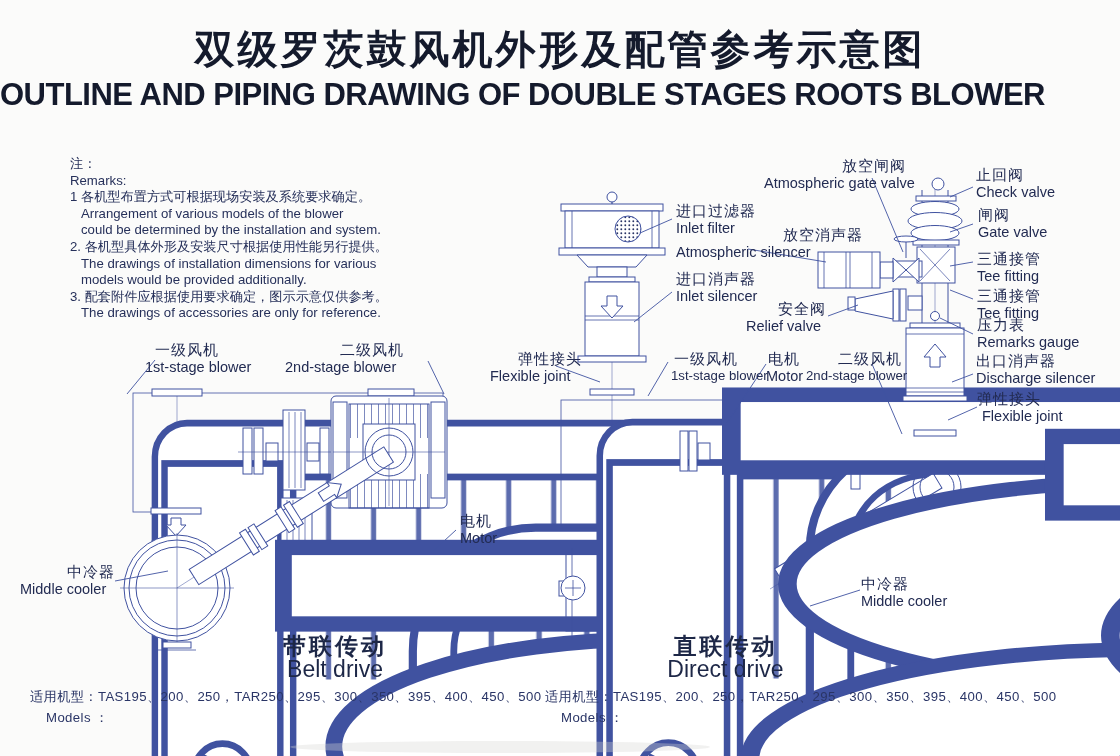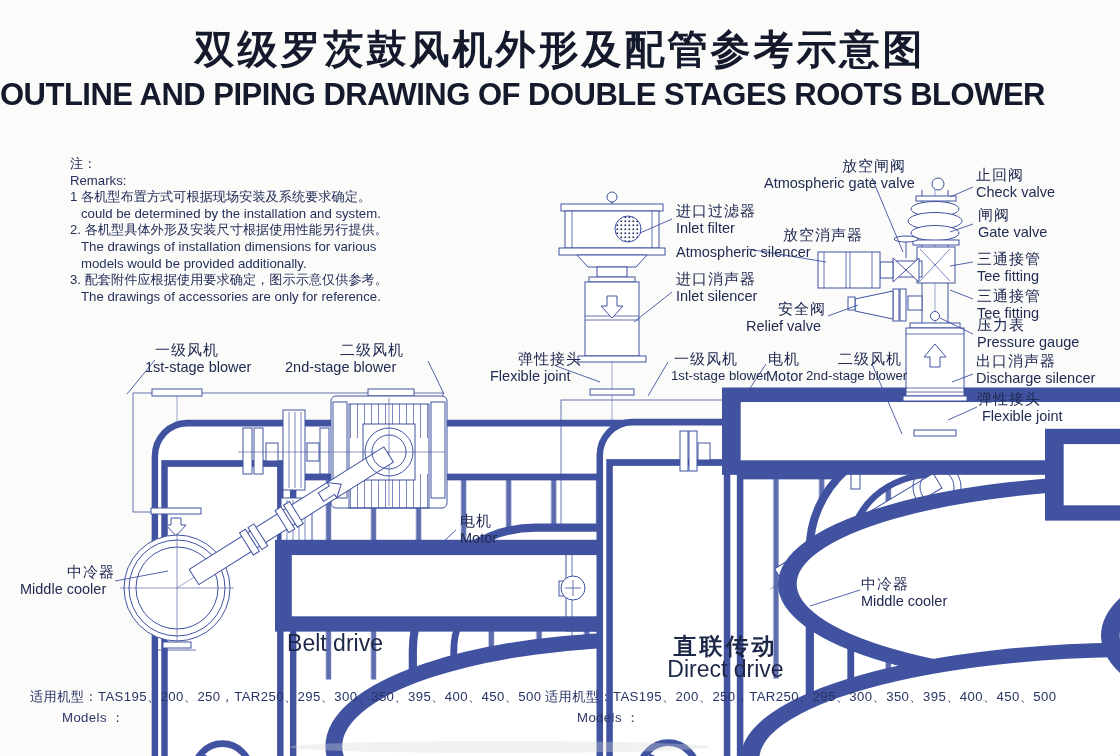--- a/index.html
+++ b/index.html
@@ -16,21 +16,21 @@
     color:#26305a; white-space:nowrap; }
   .remarks .en { padding-left:11px; }
   .lb { position:absolute; color:#222b52; white-space:nowrap; }
   .lb .zh { font-size:15px; line-height:17px; letter-spacing:1px; }
   .lb .en { font-size:14.5px; line-height:18px; }
   .lb.small .en { font-size:13.2px; }
   .caption { position:absolute; text-align:center; color:#1d2747; }
   .caption .zh { font-size:23px; font-weight:bold; letter-spacing:3px; line-height:26px; }
   .caption .en { font-size:23px; line-height:21px; }
   .models { position:absolute; font-size:13.2px; color:#2a3566; letter-spacing:0.4px; white-space:nowrap; }
-  .models .m2 { margin-left:32px; margin-top:3px; }
+  .models .m2 { margin-left:16px; margin-top:3px; }
 </style>
 </head>
 <body>
 
 <svg width="1120" height="756" viewBox="0 0 1120 756" stroke="#4052a0" fill="none" stroke-width="1">
   <defs>
     <pattern id="fins" width="7" height="8" patternUnits="userSpaceOnUse">
       <path d="M0.5,0 V8" stroke="#4052a0" stroke-width="0.8" opacity="0.85"></path>
     </pattern>
     <pattern id="dots" width="4" height="4" patternUnits="userSpaceOnUse">
@@ -288,20 +288,21 @@
   <ellipse cx="500" cy="747" rx="210" ry="6" fill="#d8d8d4" opacity="0.35" stroke="none"></ellipse>
 </svg>
 
 <div class="title-zh">双级罗茨鼓风机外形及配管参考示意图</div>
 <div class="title-en">OUTLINE AND PIPING DRAWING OF DOUBLE STAGES ROOTS BLOWER</div>
 
 <div class="remarks">
   <div>注：</div>
   <div>Remarks:</div>
   <div>1  各机型布置方式可根据现场安装及系统要求确定。</div>
+  <div class="en">Arrangement of various models of the blower</div>
   <div class="en">could be determined by the installation and system.</div>
   <div>2. 各机型具体外形及安装尺寸根据使用性能另行提供。</div>
   <div class="en">The drawings of installation dimensions for various</div>
   <div class="en">models would be provided additionally.</div>
   <div>3. 配套附件应根据使用要求确定，图示示意仅供参考。</div>
   <div class="en">The drawings of accessories are only for reference.</div>
 </div>
 
 <div class="lb" style="left:145px;top:341px">
   <div class="zh" style="margin-left:10px">一级风机</div>
@@ -313,20 +314,21 @@
 </div>
 <div class="lb" style="left:20px;top:563px">
   <div class="zh" style="margin-left:47px">中冷器</div>
   <div class="en">Middle cooler</div>
 </div>
 <div class="lb" style="left:460px;top:512px">
   <div class="zh">电机</div>
   <div class="en">Motor</div>
 </div>
 <div class="caption" style="left:265px;top:633px;width:140px">
+  <div class="zh">带联传动</div>
   <div class="en">Belt drive</div>
 </div>
 <div class="models" style="left:30px;top:688px">
   <span>适用机型：</span><span>TAS195、200、250，TAR250、295、300、350、395、400、450、500</span>
   <div class="m2">Models ：</div>
 </div>
 
 <div class="lb" style="left:764px;top:157px">
   <div class="zh" style="margin-left:78px">放空闸阀</div>
   <div class="en">Atmospheric gate valve</div>
@@ -342,21 +344,21 @@
 <div class="lb" style="left:977px;top:250px">
   <div class="zh">三通接管</div>
   <div class="en">Tee fitting</div>
 </div>
 <div class="lb" style="left:977px;top:287px">
   <div class="zh">三通接管</div>
   <div class="en">Tee fitting</div>
 </div>
 <div class="lb" style="left:977px;top:316px">
   <div class="zh">压力表</div>
-  <div class="en">Pressure gauge</div>
+  <div class="en">Remarks gauge</div>
 </div>
 <div class="lb" style="left:976px;top:352px">
   <div class="zh">出口消声器</div>
   <div class="en">Discharge silencer</div>
 </div>
 <div class="lb" style="left:977px;top:390px">
   <div class="zh">弹性接头</div>
   <div class="en" style="margin-left:5px">Flexible joint</div>
 </div>
 <div class="lb" style="left:676px;top:202px">

